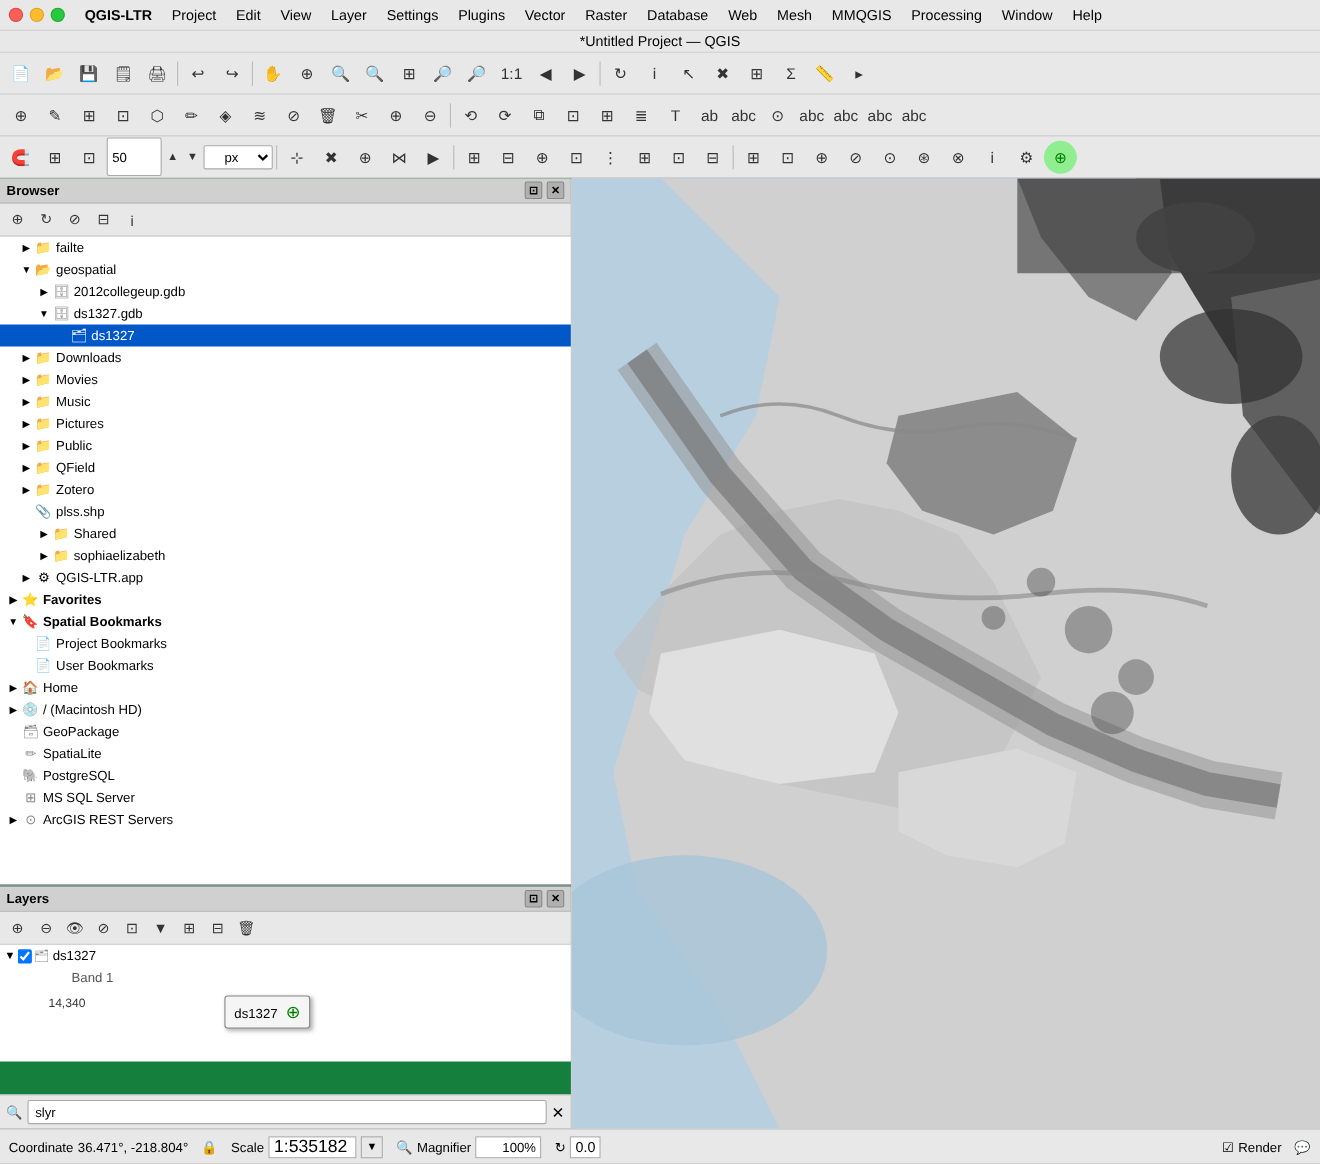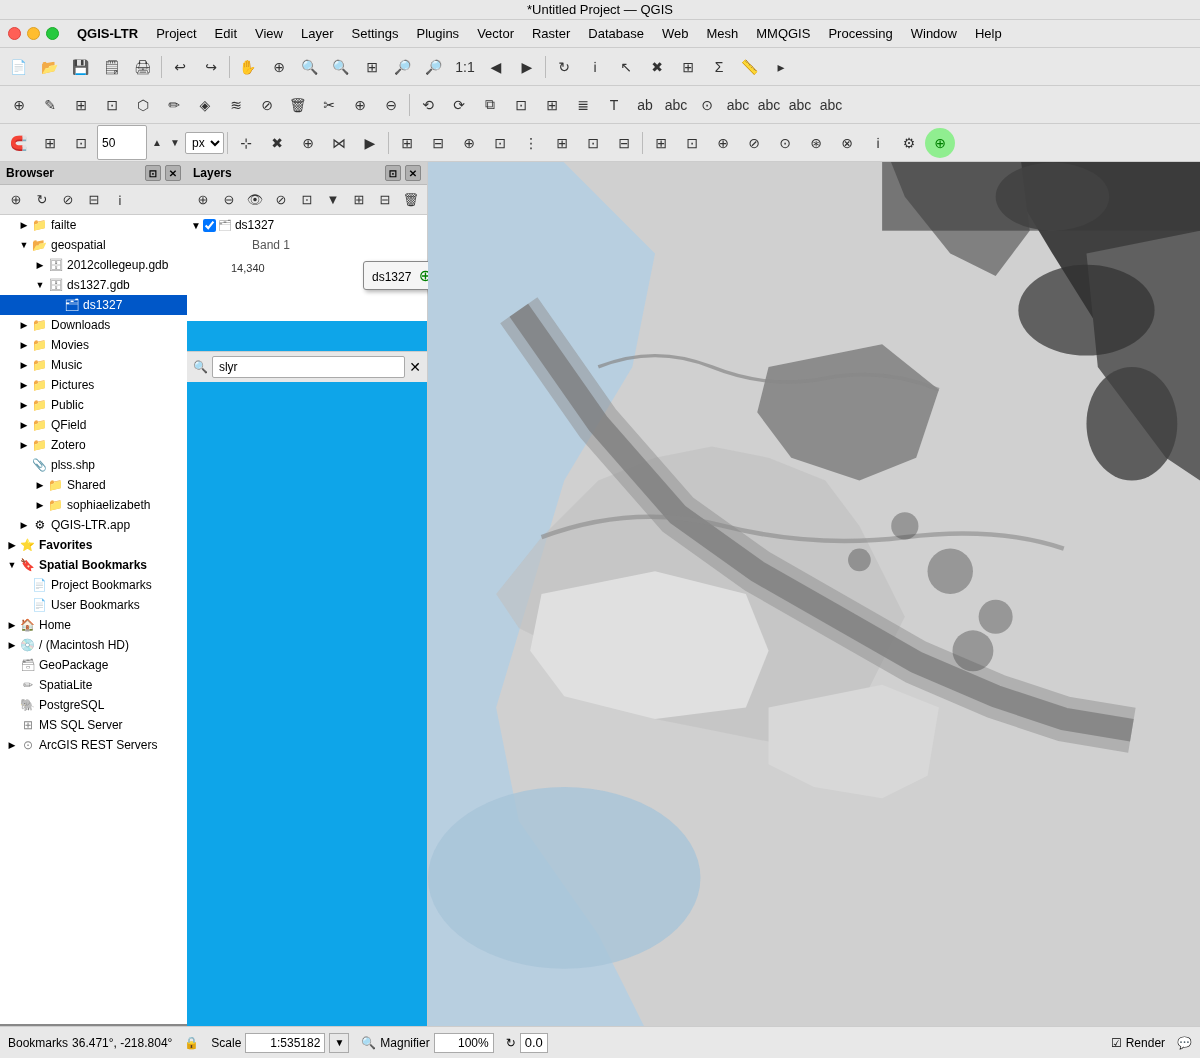--- a/index.html
+++ b/index.html
@@ -69,43 +69,43 @@
       padding: 0 4px;
       font-size: 12px;
       background: white;
     }
     .toolbar-select {
       height: 22px;
       border: 1px solid #aaa;
       border-radius: 2px;
       font-size: 12px;
       background: white;
-      padding: 0 2px;
+      padding: 0 14px;
     }
 
     
     #layout {
       display: flex;
       flex-direction: column;
       width: 1200px;
       height: 1058px;
     }
 
     #content-area {
       display: flex;
       flex: 1;
       overflow: hidden;
     }
 
     
     #left-panel {
-      width: 428px;
-      display: flex;
-      flex-direction: row;
-      background: #0ea5e9;
+      width: 520px;
+      display: flex;
+      flex-direction: column;
+      background: #15803d;
       border-right: 1px solid #ccc;
       flex-shrink: 0;
     }
 
     
     #browser-panel {
       flex: 1;
       display: flex;
       flex-direction: column;
       border-bottom: 2px solid #888;
@@ -287,24 +287,20 @@
     .star-icon { color: #f0c000; }
     .bookmark-icon { color: #888; }
     .db-icon { color: #888; }
 
     .bold { font-weight: bold; }
   </style>
 </head>
 <body>
 
 <div id="layout">
-
-  <div style="background: #e8e8e8; text-align: center; font-size: 13px; padding: 2px; border-bottom: 1px solid #ccc; font-weight: 500;">
-    <span>*Untitled Project — QGIS</span>
-  </div>
 
   <div id="menubar">
     <div class="traffic-lights">
       <div class="tl tl-red"></div>
       <div class="tl tl-yellow"></div>
       <div class="tl tl-green"></div>
     </div>
     <span class="menu-item bold">QGIS-LTR</span>
     <span class="menu-item">Project</span>
     <span class="menu-item">Edit</span>
@@ -314,20 +310,24 @@
     <span class="menu-item">Plugins</span>
     <span class="menu-item">Vector</span>
     <span class="menu-item">Raster</span>
     <span class="menu-item">Database</span>
     <span class="menu-item">Web</span>
     <span class="menu-item">Mesh</span>
     <span class="menu-item">MMQGIS</span>
     <span class="menu-item">Processing</span>
     <span class="menu-item">Window</span>
     <span class="menu-item">Help</span>
+  </div>
+
+  <div style="background: #e8e8e8; text-align: center; font-size: 13px; padding: 2px; border-bottom: 1px solid #ccc; font-weight: 500;">
+    <span>*Untitled Project — QGIS</span>
   </div>
 
   <div class="toolbar">
     <button class="toolbar-btn" title="New">📄</button>
     <button class="toolbar-btn" title="Open">📂</button>
     <button class="toolbar-btn" title="Save">💾</button>
     <button class="toolbar-btn">🗒</button>
     <button class="toolbar-btn">🖨</button>
     <div class="toolbar-separator"></div>
     <button class="toolbar-btn">↩</button>
@@ -614,21 +614,21 @@
           </div>
           <div class="tree-item" style="padding-left:28px; color:#555;margin-left:37px;">
             <span>Band 1</span>
           </div>
           <div class="tree-item" style="padding-left:44px; color:#333; font-size:11px;align-items:flex-end;">
             <span>14,340</span>
           </div>
         </div>
 
         <div style="position:relative; height:30px;">
-          <div class="layer-tooltip" style="left: 176px; top: -60px;">
+          <div class="layer-tooltip" style="left: 204px; top: -60px;">
             <span>ds1327</span>
             <span style="color: green; font-size:16px; margin-left:4px; cursor:pointer;">⊕</span>
           </div>
         </div>
 
         <div id="search-bar">
           <span>🔍</span>
           <input type="text" id="search-input" value="slyr" style="">
           <button style="background:none; border:none; cursor:pointer; font-size:14px;">✕</button>
         </div>
@@ -670,29 +670,29 @@
         <circle cx="500" cy="420" r="15" fill="#404040" opacity="0.4"></circle>
         <circle cx="480" cy="450" r="18" fill="#404040" opacity="0.4"></circle>
         <circle cx="420" cy="340" r="12" fill="#404040" opacity="0.4"></circle>
         <circle cx="380" cy="370" r="10" fill="#404040" opacity="0.4"></circle>
       </svg>
     </div>
   </div>
 
   <div id="statusbar">
     <div class="status-item">
-      <span>Bookmarks</span>
+      <span>Coordinate</span>
       <span>36.471°, -218.804°</span>
     </div>
     <div class="status-item">
       <span>🔒</span>
     </div>
     <div class="status-item">
       <span>Scale</span>
-      <input type="text" value="1:535182" style="width: 80px; height: 20px; border: 1px solid rgb(170, 170, 170); font-size: 12px; padding: 0px 4px; text-align: right;">
+      <input type="text" value="1:535182" style="width: 80px; height: 20px; border: 1px solid rgb(170, 170, 170); font-size: 16px; padding: 0px 4px;">
       <button style="width:20px; height:20px; border:1px solid #aaa; background:#e8e8e8; cursor:pointer; font-size:10px;">▼</button>
     </div>
     <div class="status-item">
       <span>🔍</span>
       <span>Magnifier</span>
       <input type="text" value="100%" style="width: 60px; height: 20px; border: 1px solid rgb(170, 170, 170); font-size: 12px; padding: 0px 4px; text-align: right;">
     </div>
     <div class="status-item">
       <span>↻</span>
       <input type="text" value="0.0°" style="width: 28px; height: 20px; border: 1px solid rgb(170, 170, 170); font-size: 13px; padding: 0px 4px;">

